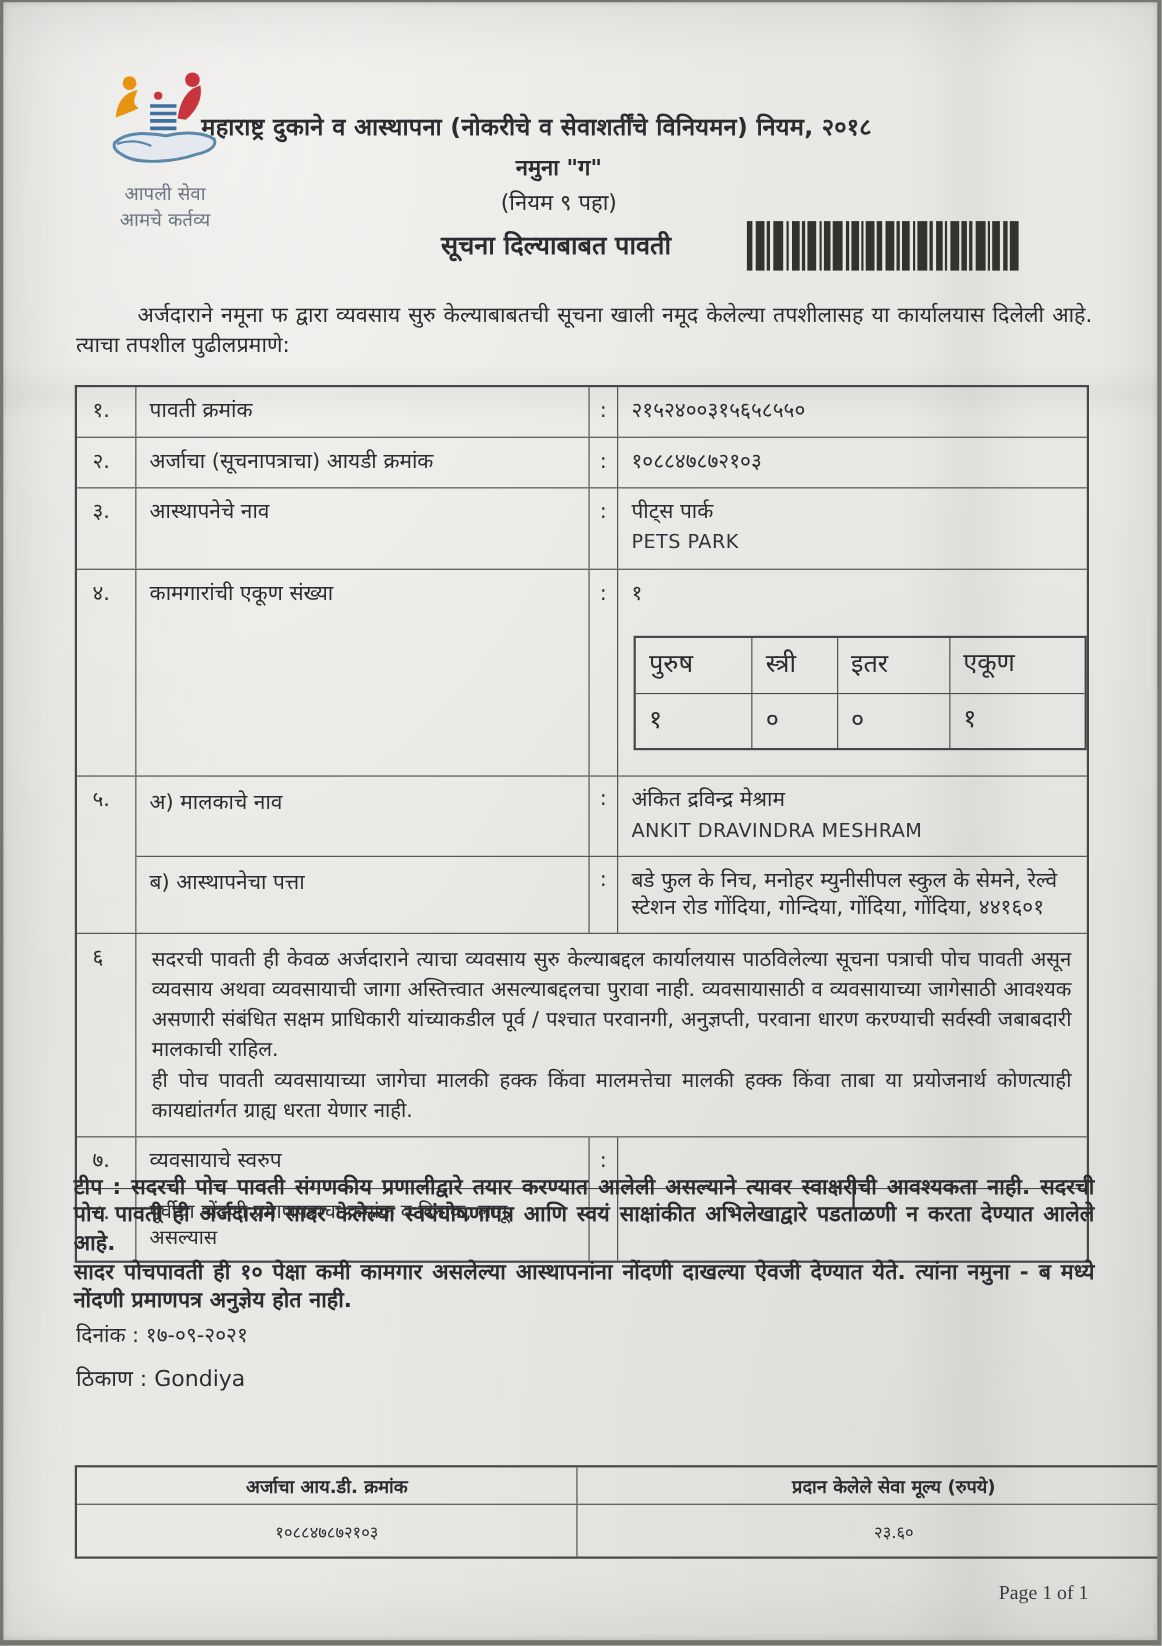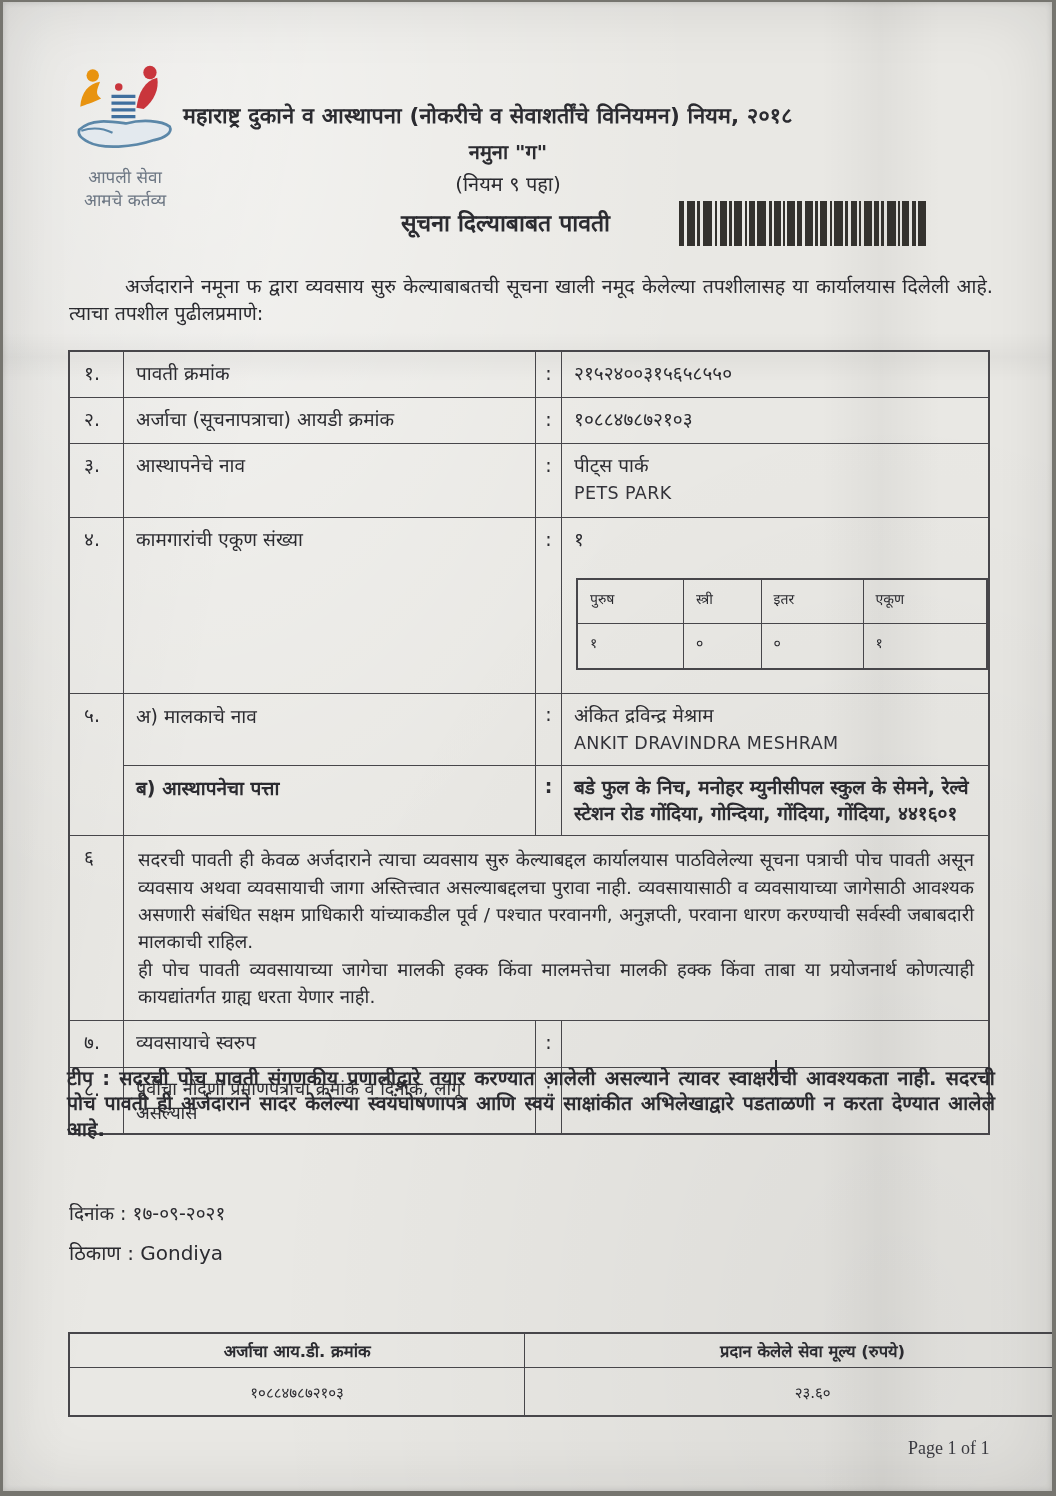--- a/index.html
+++ b/index.html
@@ -20,21 +20,21 @@
     box-shadow: inset 0 0 70px rgba(0,0,0,.10), inset 0 0 6px rgba(0,0,0,.15);
     overflow:hidden;
   }
   .crease { position:absolute; pointer-events:none; }
   .crease.c1 { left:0; top:330px; width:100%; height:50px;
     background:linear-gradient(to bottom, transparent, rgba(0,0,0,.035) 50%, transparent); }
   .crease.c2 { left:78%; top:0; width:120px; height:100%;
     background:linear-gradient(to right, transparent, rgba(0,0,0,.04) 50%, transparent); }
 
   
-  .logo-wrap { position:absolute; left:57px; top:62px; width:130px; text-align:center; }
+  .logo-wrap { position:absolute; left:82px; top:62px; width:130px; text-align:center; }
   .logo-tagline { margin-top:2px; font-size:17px; line-height:1.35; color:#6b7582; }
   .h-title { position:absolute; left:180px; top:98px; width:790px; font-size:21.5px; font-weight:700; letter-spacing:.2px; }
   .h-form  { position:absolute; left:180px; top:136px; width:650px; text-align:center; font-size:20px; font-weight:700; }
   .h-rule  { position:absolute; left:180px; top:168px; width:650px; text-align:center; font-size:20px; }
   .h-receipt { position:absolute; left:398px; top:204px; font-size:23px; font-weight:700; }
   .barcode { position:absolute; left:676px; top:199px; width:310px; height:45px; display:flex; align-items:stretch; }
   .barcode .b { background:#34322e; }
   .barcode .g { background:transparent; }
 
   
@@ -50,30 +50,30 @@
   .cell.no { border-right:1.5px solid #47464a; padding-left:14px; }
   .cell.label { border-right:1.5px solid #47464a; }
   .cell.colon { border-right:1.5px solid #47464a; padding:9px 0; text-align:center; }
   .cell.value { position:relative; }
   .h45 { min-height:45px; } .h73 { min-height:73px; } .h150 { min-height:150px; }
   .h163 { min-height:163px; } .h46 { min-height:46px; }
   .eng { font-size:17.5px; letter-spacing:.4px; margin-top:4px; color:#33333a; }
 
   .subrows { display:flex; flex-direction:column;justify-content:space-between; }
   .subrow { display:grid; grid-template-columns:412px 26px 1fr; min-height:70px; }
-  .subrow + .subrow { border-top:1.5px solid #47464a;font-weight:bold; }
+  .subrow + .subrow { border-top:1.5px solid #47464a; }
   .subrow .label { border-right:1.5px solid #47464a; padding:9px 12px; font-size:19px; }
   .subrow .colon { border-right:1.5px solid #47464a; padding:9px 0; text-align:center; font-size:19px; }
   .subrow .value { padding:9px 12px; font-size:19px; line-height:1.35; }
 
   .wtable { margin:26px 4px 14px 2px; width:412px; border:2px solid #47464a; display:grid;
     grid-template-columns:26% 19% 25% 30%; }
   .wtable .wc { border-right:1.5px solid #47464a; border-bottom:1.5px solid #47464a;
-    padding:10px 12px; font-size:14px; min-height:44px; }
-  .wtable .wc:nth-child(4n) { border-right:none; }
+    padding:10px 12px; font-size:23px; min-height:44px; }
+  .wtable .wc:nth-child(4n) { border-right:none;font-family:Liberation Mono, monospace; }
   .wtable .wc.last-row { border-bottom:none; }
 
   .row6-text { padding:10px 14px; font-size:18.5px; line-height:1.48; text-align:justify; }
   .row6-text p + p { margin-top:0; }
   .stray-mark { position:absolute; left:213px; top:-8px; width:2px; height:26px; background:#2b2b30; }
 
   
   .notes { position:absolute; left:64px; top:1064px; width:928px; font-weight:700;
     font-size:19.5px; line-height:1.3; text-align:justify; letter-spacing:.1px; }
   .notes p + p { margin-top:2px; }
@@ -273,20 +273,21 @@
       <div class="cell colon">:</div>
       <div class="cell value">
         <span></span>
         <div class="stray-mark"></div>
       </div>
     </div>
   </div>
 
   <div class="notes">
     <p>टीप : सदरची पोच पावती संगणकीय प्रणालीद्वारे तयार करण्यात आलेली असल्याने त्यावर स्वाक्षरीची आवश्यकता नाही. सदरची पोच पावती ही अर्जदाराने सादर केलेल्या स्वयंघोषणापत्र आणि स्वयं साक्षांकीत अभिलेखाद्वारे पडताळणी न करता देण्यात आलेले आहे.</p>
+    <p>सादर पोचपावती ही १० पेक्षा कमी कामगार असलेल्या आस्थापनांना नोंदणी दाखल्या ऐवजी देण्यात येते. त्यांना नमुना - ब मध्ये नोंदणी प्रमाणपत्र अनुज्ञेय होत नाही.</p>
   </div>
 
   <div class="f-date">दिनांक : १७-०९-२०२१</div>
   <div class="f-place">ठिकाण : Gondiya</div>
 
   <div class="ftable">
     <div class="frow head">
       <div class="fc">अर्जाचा आय.डी. क्रमांक</div>
       <div class="fc">प्रदान केलेले सेवा मूल्य (रुपये)</div>
     </div>

